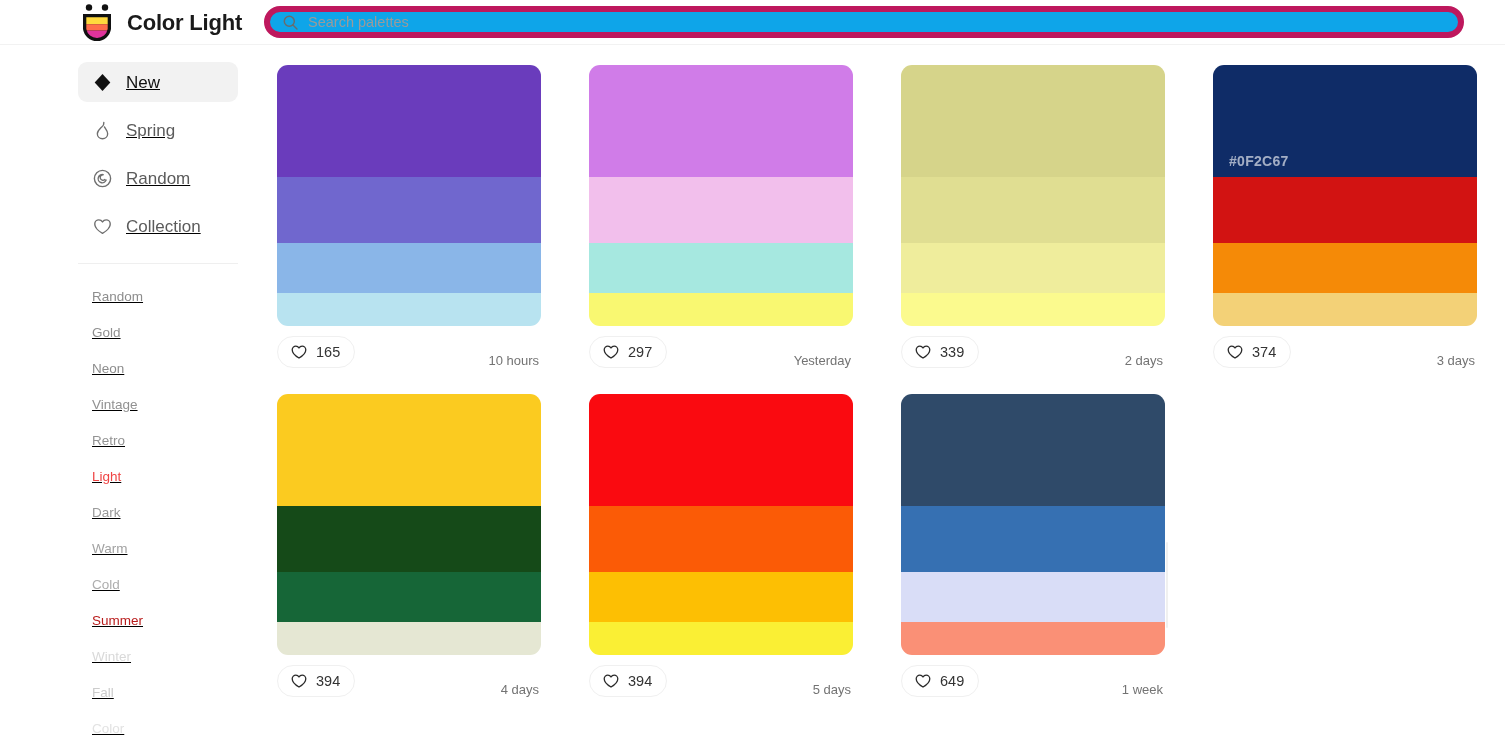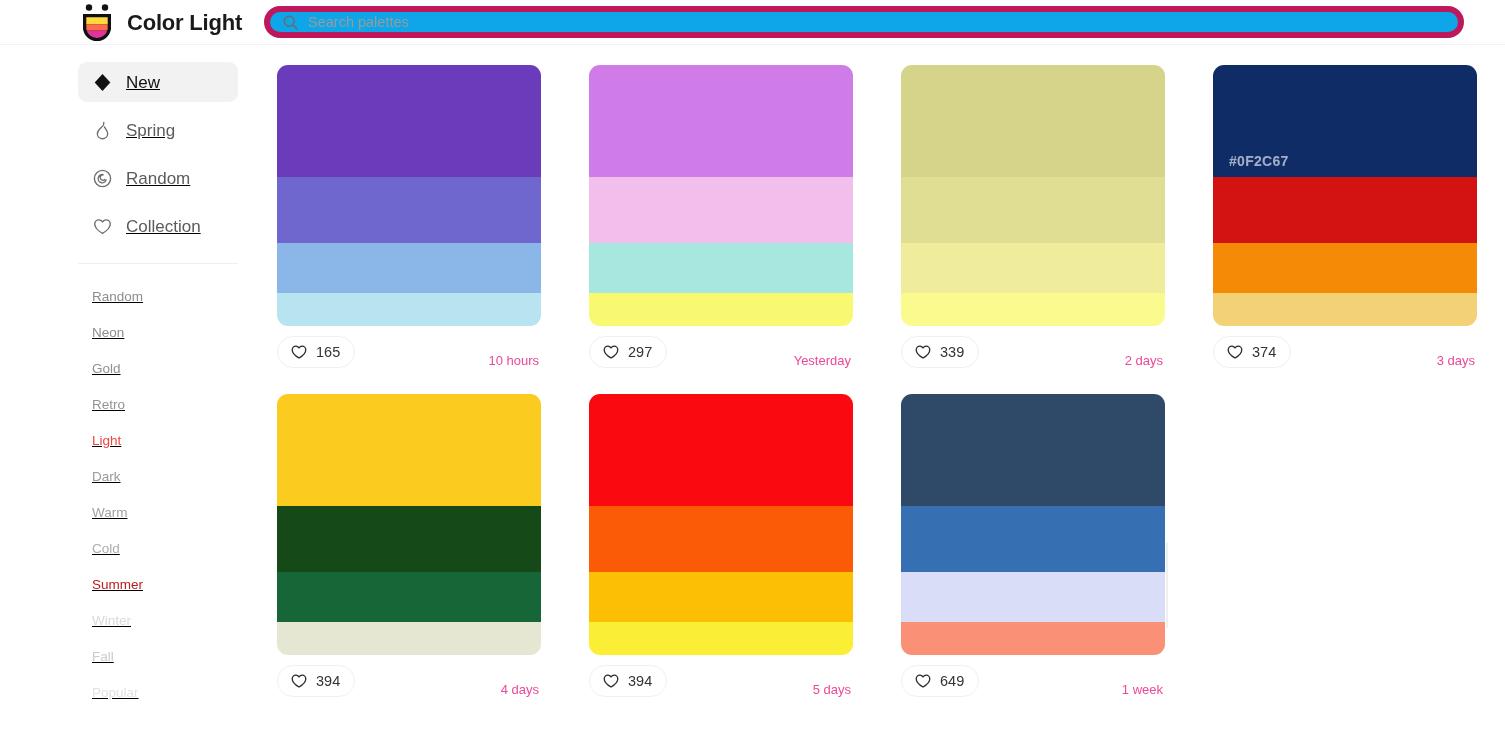--- a/index.html
+++ b/index.html
@@ -129,21 +129,21 @@
   .like-btn {
     display: inline-flex; align-items: center; gap: 8px;
     height: 32px; padding: 0 14px 0 12px;
     border: 1px solid #f0f0f0;
     border-radius: 16px;
     background: #ffffff;
     cursor: pointer;
   }
   .heart-icon { width: 18px; height: 18px; display: block; flex: 0 0 auto; }
   .like-count { font-size: 14.5px; color: #333333; line-height: 1; }
-  .time-label { font-size: 13px; color: #ec4899; padding-right: 2px; }
+  .time-label { font-size: 13px; color: #737373; padding-right: 2px; }
 
   .scroll-hint {
     position: absolute; left: 904px; top: 497px;
     width: 2px; height: 86px;
     background: rgba(0,0,0,0.06);
     border-radius: 1px;
   }
 </style>
 </head>
 <body>
@@ -207,25 +207,28 @@
     </svg>
     <span class="nav-label">Collection</span>
   </div>
 
   <div class="nav-divider"></div>
 
   <div class="tag-list">
     <div class="tag-item" style="color:#8d8d8d">
         <span>Random</span>
       </div>
+    <div class="tag-item" style="color:#8f8f8f">
+        <span>Gold</span>
+      </div>
     <div class="tag-item" style="color:#8d8d8d">
         <span>Neon</span>
       </div>
-    <div class="tag-item" style="color:#8f8f8f">
-        <span>Gold</span>
+    <div class="tag-item" style="color:#919191">
+        <span>Vintage</span>
       </div>
     <div class="tag-item" style="color:#939393">
         <span>Retro</span>
       </div>
     <div class="tag-item" style="color:#ef4444">
         <span>Light</span>
       </div>
     <div class="tag-item" style="color:#9a9a9a">
         <span>Dark</span>
       </div>
@@ -238,21 +241,21 @@
     <div class="tag-item" style="color:#b91c1c">
         <span>Summer</span>
       </div>
     <div class="tag-item" style="color:#d9d9d9">
         <span>Winter</span>
       </div>
     <div class="tag-item" style="color:#cccccc">
         <span>Fall</span>
       </div>
     <div class="tag-item" style="color:#e2e2e2">
-        <span>Popular</span>
+        <span>Color</span>
       </div>
   </div>
 </div>
 
 <div class="main">
   <div class="grid" id="grid">
       <div class="card">
         <div class="swatches">
           <div class="band band-1" style="background: rgb(106, 60, 188);"></div>
           <div class="band band-2" style="background: rgb(112, 103, 206);"></div>

